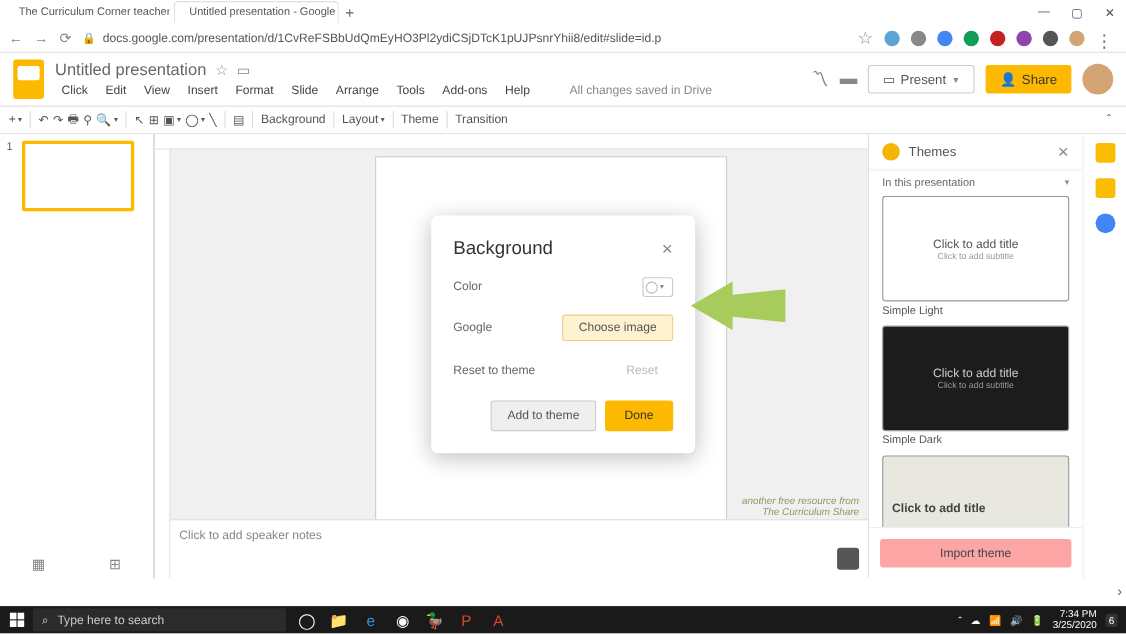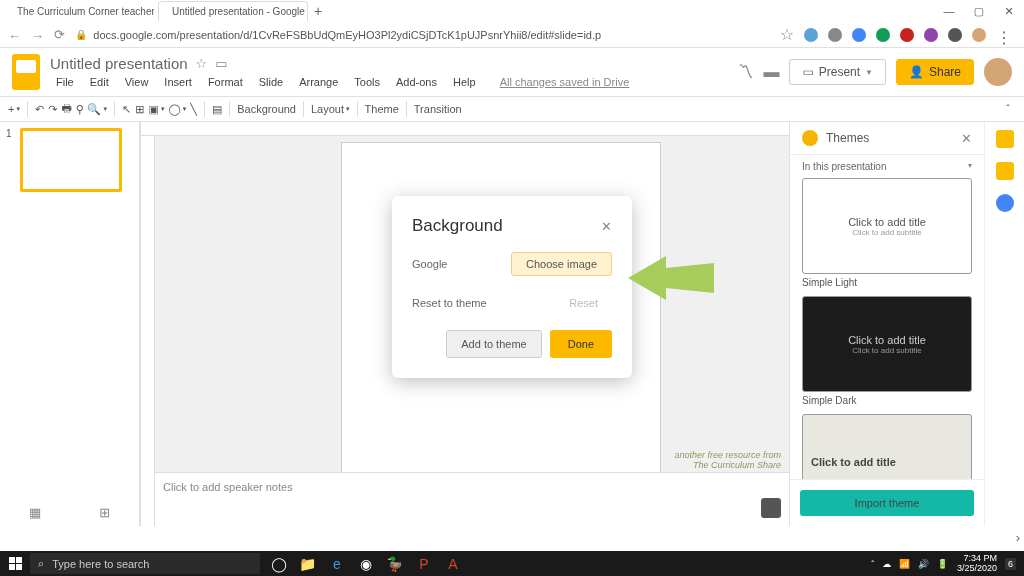--- a/index.html
+++ b/index.html
@@ -19,21 +19,21 @@
 .ext-icons span{width:14px;height:14px;border-radius:50%;display:block}
 .app-header{height:48px;display:flex;align-items:center;padding:8px 12px;gap:10px}
 .logo{width:28px;height:36px;background:#fdb900;border-radius:3px;position:relative}
 .logo:after{content:"";position:absolute;top:6px;left:4px;width:20px;height:13px;background:#fff;border-radius:2px}
 .doc-title-area{flex:1}
 .doc-title-row{display:flex;align-items:center;gap:8px}
 .doc-title{font-size:15px;color:#666}
 .star-icon,.folder-icon{color:#888;font-size:13px}
 .menu-row{display:flex;gap:4px;font-size:11px;color:#444;margin-top:2px}
 .menu-row span{padding:2px 6px}
-.menu-row .saved{color:#888;text-decoration:underline;margin-left:8px}
+.menu-row .saved{color:#888;margin-left:20px}
 .header-right{display:flex;align-items:center;gap:10px}
 .hdr-btn{padding:5px 12px;border:1px solid #ccc;border-radius:3px;font-size:12px;color:#555;display:flex;align-items:center;gap:5px}
 .share-btn{background:#fdb900;border-color:#fdb900;color:#333}
 .avatar{width:28px;height:28px;border-radius:50%;background:#d4a574}
 .toolbar{height:26px;border-top:1px solid #e0e0e0;border-bottom:1px solid #e0e0e0;display:flex;align-items:center;padding:0 8px;gap:4px;font-size:11px;color:#555}
 .tool-divider{width:1px;height:16px;background:#ddd;margin:0 3px}
 .tool-dd{display:flex;align-items:center;gap:2px}
 .tool-dd .caret{font-size:7px}
 .collapse{margin-left:auto;padding:0 6px}
 .main-layout{display:flex;height:404px}
@@ -57,21 +57,21 @@
 .themes-header .close{color:#888;font-size:13px}
 .themes-sub{padding:6px 12px;font-size:10px;color:#666;display:flex;justify-content:space-between;align-items:flex-start}
 .themes-list{flex:1;overflow:hidden;padding:0 12px}
 .theme-card{margin-bottom:8px}
 .theme-preview{height:96px;background:#fff;border:1.5px solid #999;border-radius:3px;display:flex;flex-direction:column;align-items:center;justify-content:center;font-size:11px;color:#555}
 .theme-preview.dark{background:#1c1c1c;color:#ccc}
 .theme-preview.streamline{background:#e8e8e0;align-items:flex-start;padding:8px;color:#444}
 .theme-preview .sub{font-size:8px;color:#999;margin-top:0}
 .theme-name{font-size:10px;color:#555;margin-top:3px}
 .themes-footer{padding:10px;border-top:1px solid #eee}
-.import-btn{width:100%;padding:7px;background:#14b8a6;border:none;border-radius:3px;font-size:11px;color:#444}
+.import-btn{width:100%;padding:7px;background:#fca5a5;border:none;border-radius:3px;font-size:11px;color:#444}
 .side-rail{width:40px;background:#fff;border-left:1px solid #eee;display:flex;flex-direction:column;align-items:center;padding-top:8px;gap:14px}
 .side-rail span{width:18px;height:18px;border-radius:3px}
 .overlay{position:absolute;top:0;left:0;right:0;bottom:40px;background:rgba(0,0,0,0);display:flex;align-items:center;justify-content:center;pointer-events:none}
 .dialog{width:240px;background:#fff;border-radius:6px;box-shadow:0 4px 20px rgba(0,0,0,0.25);padding:20px;pointer-events:auto;position:absolute;top:196px;left:392px}
 .dialog-title{font-size:17px;color:#333;margin-bottom:16px;display:flex;justify-content:space-between;align-items:center}
 .dialog-title .close{font-size:13px;color:#888}
 .dialog-row{display:flex;justify-content:space-between;align-items:center;margin-bottom:16px;font-size:11px;color:#666}
 .color-pick{width:28px;height:18px;border:1px solid #ccc;border-radius:3px;display:flex;align-items:center;gap:2px;padding:2px}
 .color-pick .circle{width:11px;height:11px;border:1px solid #bbb;border-radius:50%}
 .color-pick .caret{font-size:7px;color:#888}
@@ -140,21 +140,21 @@
 
 <div class="app-header">
   <div class="logo"></div>
   <div class="doc-title-area">
     <div class="doc-title-row">
       <span class="doc-title">Untitled presentation</span>
       <span class="star-icon">☆</span>
       <span class="folder-icon">▭</span>
     </div>
     <div class="menu-row">
-      <span>File</span>
+      <span>Click</span>
       <span>Edit</span>
       <span>View</span>
       <span>Insert</span>
       <span>Format</span>
       <span>Slide</span>
       <span>Arrange</span>
       <span>Tools</span>
       <span>Add-ons</span>
       <span>Help</span>
       <span class="saved">All changes saved in Drive</span>
@@ -275,20 +275,27 @@
 
 <span class="side-arrow">›</span>
 
 <div class="overlay">
   <div class="dialog">
     <div class="dialog-title">
       <span>Background</span>
       <span class="close">✕</span>
     </div>
     <div class="dialog-row">
+      <span>Color</span>
+      <div class="color-pick">
+        <span class="circle"></span>
+        <span class="caret">▾</span>
+      </div>
+    </div>
+    <div class="dialog-row">
       <span>Google</span>
       <span class="choose-img">Choose image</span>
     </div>
     <div class="dialog-row">
       <span>Reset to theme</span>
       <span class="reset-btn">Reset</span>
     </div>
     <div class="dialog-footer">
       <button class="add-theme">Add to theme</button>
       <button class="done-btn">Done</button>

